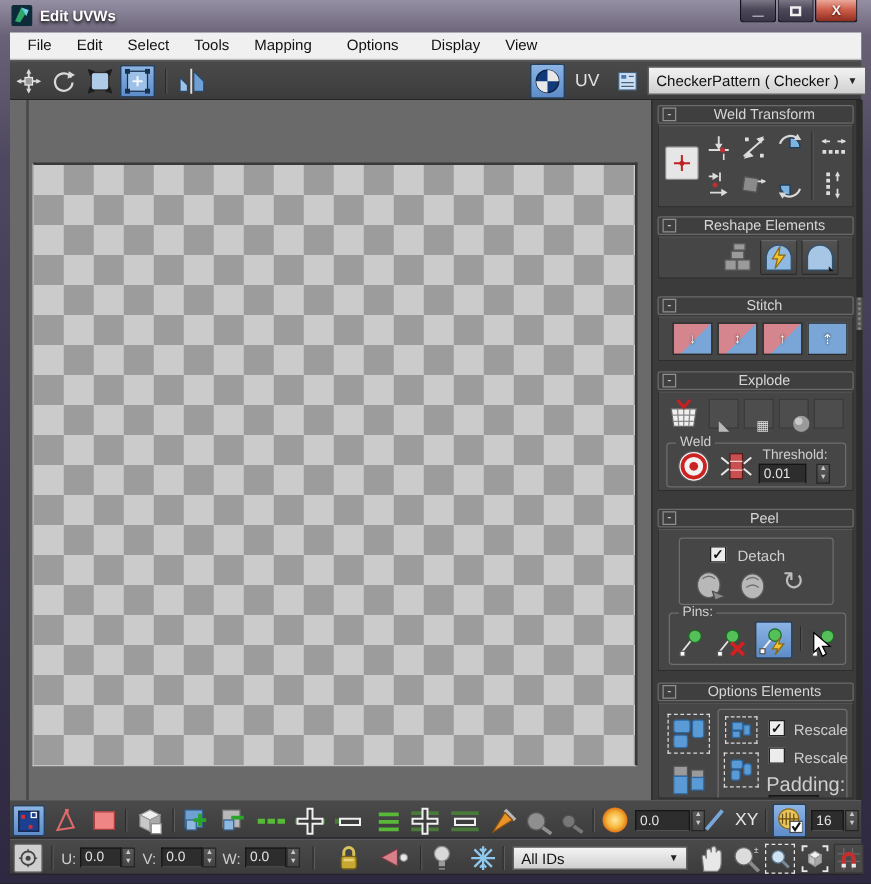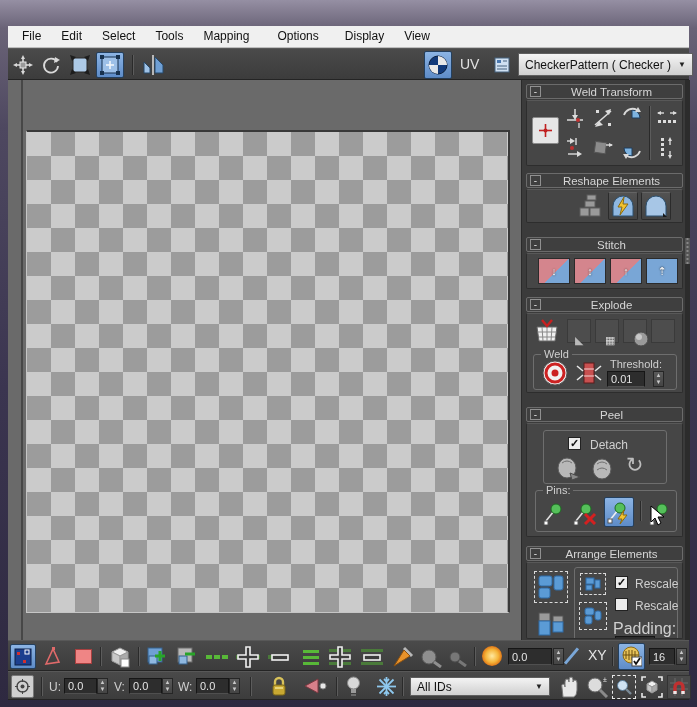--- a/index.html
+++ b/index.html
@@ -58,20 +58,37 @@
   .dashedbtn{position:absolute;border:1px dashed #dadada;display:flex;align-items:center;justify-content:center;background:#464646;}
   .scroll{position:absolute;background:#2c2c2c;}
   .scroll .handle{position:absolute;left:0;width:100%;background:#555;
       background-image:radial-gradient(#888 1px,transparent 1.2px);background-size:4px 4px;background-position:center;}
 </style>
 </head>
 <body>
 
 <div id="win">
 
+  <div class="abs" style="left:0;top:0;width:697px;height:26px;">
+    <svg class="abs" style="left:9px;top:4px;" width="17" height="17" viewBox="0 0 17 17">
+      <rect x="0" y="0" width="17" height="17" rx="2" fill="#0d2b38"></rect>
+      <polygon points="3,13 8,2 12,6 7,14" fill="#2fa86d"></polygon>
+      <polygon points="8,2 14,4 12,9 10,5" fill="#6fd1e8"></polygon>
+    </svg>
+    <span class="abs title-text" style="left:32px;top:6px;">Edit UVWs</span>
+    <div class="win-btn" style="left:592px;width:29px;">
+      <span style="font-size:9px;margin-top:6px;">—</span>
+    </div>
+    <div class="win-btn" style="left:622px;width:29px;">
+      <span style="width:9px;height:8px;border:2px solid #efefef;display:block;"></span>
+    </div>
+    <div class="win-btn close" style="left:652px;width:34px;">
+      <span style="font-size:11px;font-weight:bold;text-shadow:0 1px 2px #400;">X</span>
+    </div>
+  </div>
 
   <div class="abs menubar" style="left:8px;top:26px;width:681px;height:22px;">
     <span class="menu-item" style="margin-left:4px;">File</span>
     <span class="menu-item">Edit</span>
     <span class="menu-item">Select</span>
     <span class="menu-item">Tools</span>
     <span class="menu-item">Mapping</span>
     <span class="menu-item" style="margin-left:8px;">Options</span>
     <span class="menu-item" style="margin-left:6px;">Display</span>
     <span class="menu-item">View</span>
@@ -416,21 +433,21 @@
         <svg class="abs pinlight" style="left:112px;top:10px;" width="22" height="24" viewBox="0 0 22 24">
           <line x1="4" y1="20" x2="12" y2="10" stroke="#e0e0e0" stroke-width="1.6"></line>
           <circle cx="14" cy="8" r="5" fill="#55c05a" stroke="#1d6a22"></circle>
           <rect x="2" y="20" width="4" height="4" fill="#fff" stroke="#555"></rect>
         </svg>
       </div>
     </div>
 
     <div class="rollhead" style="top:466px;">
       <span class="collapse">-</span>
-      <span class="rtitle">Arrange Elements</span>
+      <span class="rtitle">Options Elements</span>
     </div>
     <div class="rbody" style="top:482px;height:77px;overflow:hidden;">
       <div class="dashedbtn" style="left:7px;top:8px;width:34px;height:32px;">
         <svg width="26" height="24" viewBox="0 0 26 24">
           <rect x="1" y="1" width="13" height="10" class="" fill="#5b9bd5" stroke="#2f6aa5" rx="2"></rect>
           <rect x="16" y="1" width="9" height="14" fill="#5b9bd5" stroke="#2f6aa5" rx="2"></rect>
           <rect x="1" y="13" width="11" height="10" fill="#5b9bd5" stroke="#2f6aa5" rx="2"></rect>
         </svg>
       </div>
       <div class="tbtn flat" style="left:7px;top:46px;width:34px;height:30px;">

